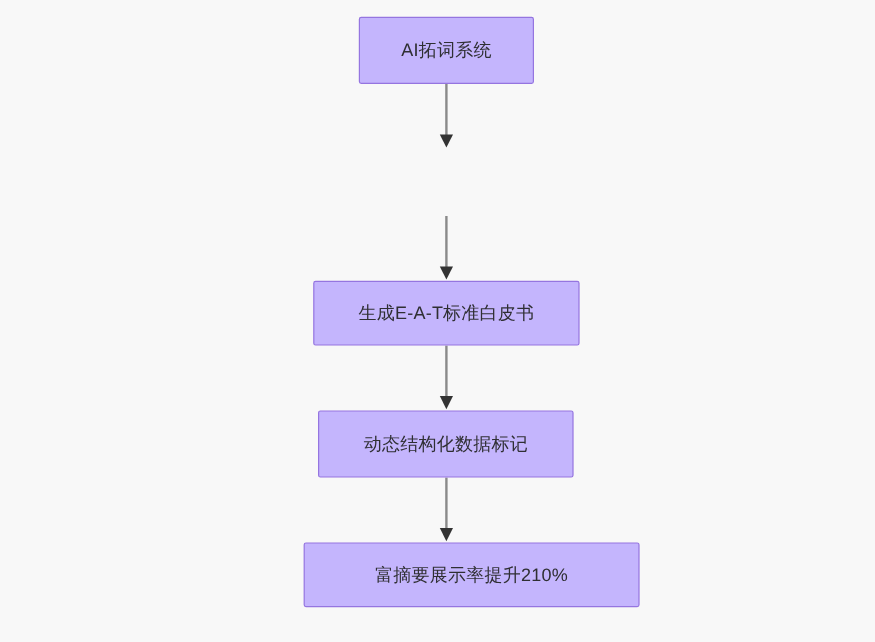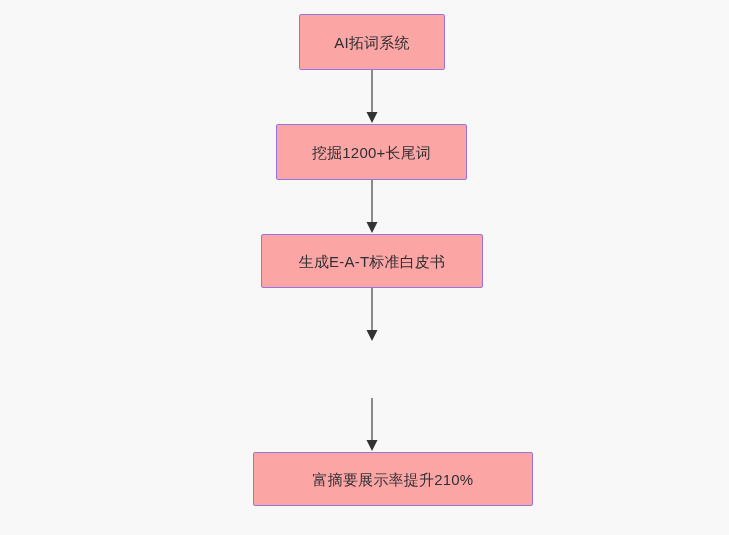--- a/index.html
+++ b/index.html
@@ -14,21 +14,21 @@
     overflow: hidden;
   }
   #flowchart-canvas {
     position: relative;
     width: 729px;
     height: 535px;
   }
   .node {
     position: absolute;
     box-sizing: border-box;
-    background: #fca5a5;
+    background: #c4b5fd;
     border: 1.4px solid #9575e0;
     border-radius: 2px;
     display: flex;
     align-items: center;
     justify-content: center;
     color: #2f2f33;
     font-size: 15px;
     line-height: 1;
     letter-spacing: 0.2px;
     white-space: nowrap;
@@ -76,26 +76,26 @@
     <svg width="24" height="54" viewBox="0 0 24 54">
       <line x1="12" y1="0" x2="12" y2="44" stroke="#8a8a8a" stroke-width="2"></line>
       <polygon points="12,53 6.5,42 17.5,42" fill="#333333"></polygon>
     </svg>
   </div>
 
   <div class="node" style="left:299px; top:14px; width:146px; height:56px;">
     <span class="node-label">AI拓词系统</span>
   </div>
 
-  <div class="node" style="left:276px; top:124px; width:191px; height:56px;">
-    <span class="node-label">挖掘1200+长尾词</span>
-  </div>
 
   <div class="node" style="left:261px; top:234px; width:222px; height:54px;">
     <span class="node-label">生成E-A-T标准白皮书</span>
   </div>
 
+  <div class="node" style="left:265px; top:342px; width:213px; height:56px;">
+    <span class="node-label">动态结构化数据标记</span>
+  </div>
 
   <div class="node" style="left:253px; top:452px; width:280px; height:54px;">
     <span class="node-label">富摘要展示率提升210%</span>
   </div>
 
 </div>
 
 </body></html>

